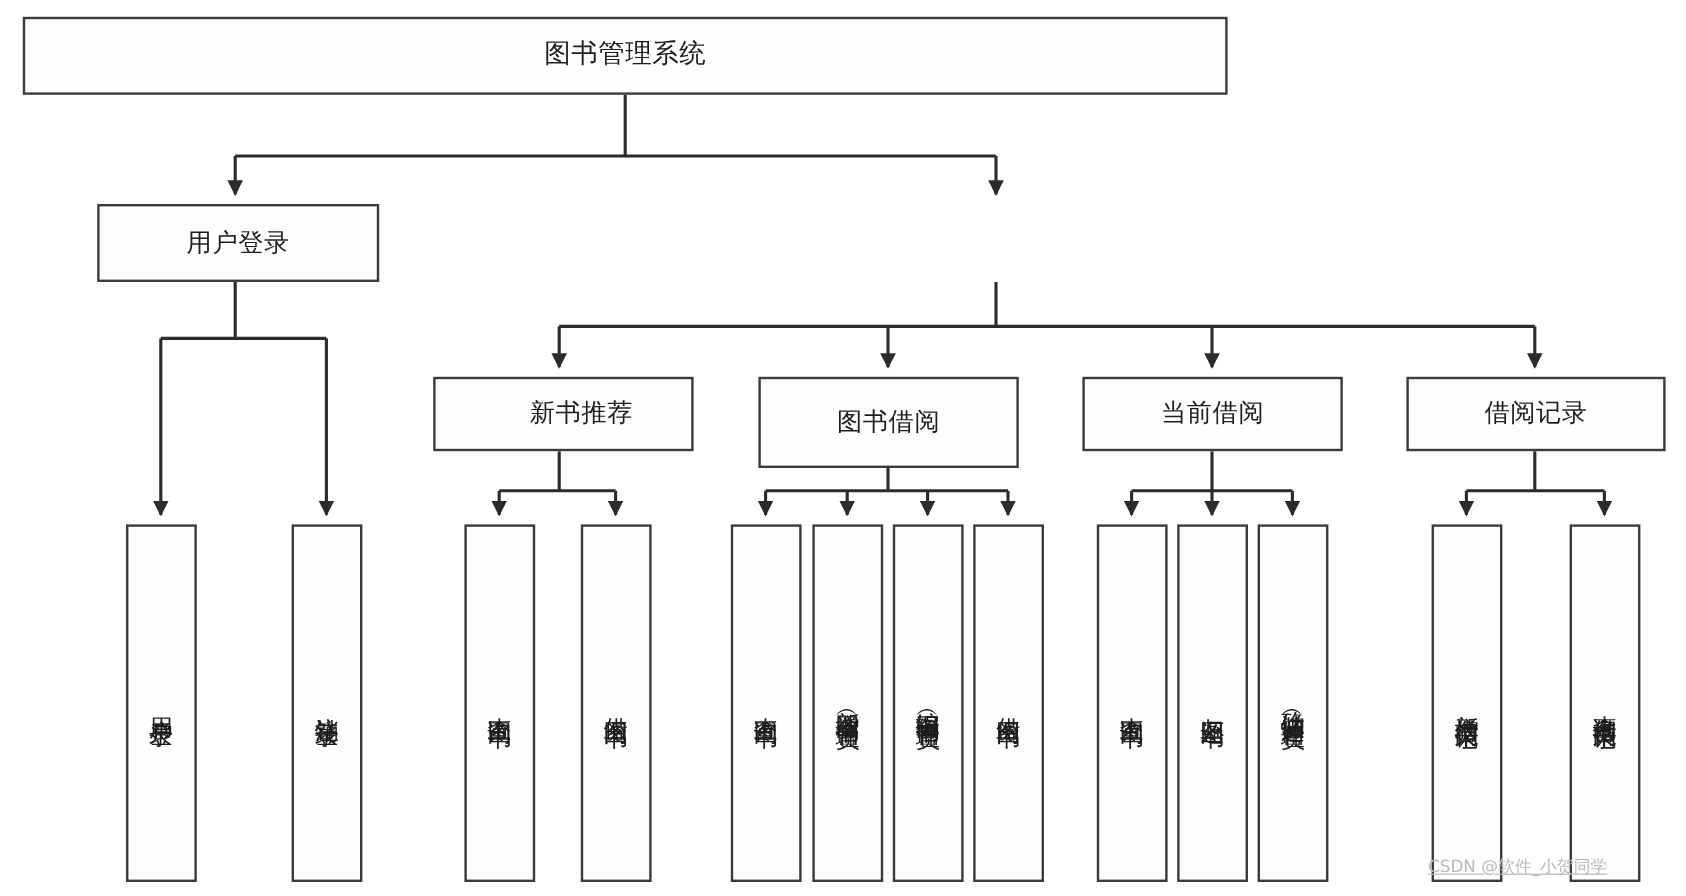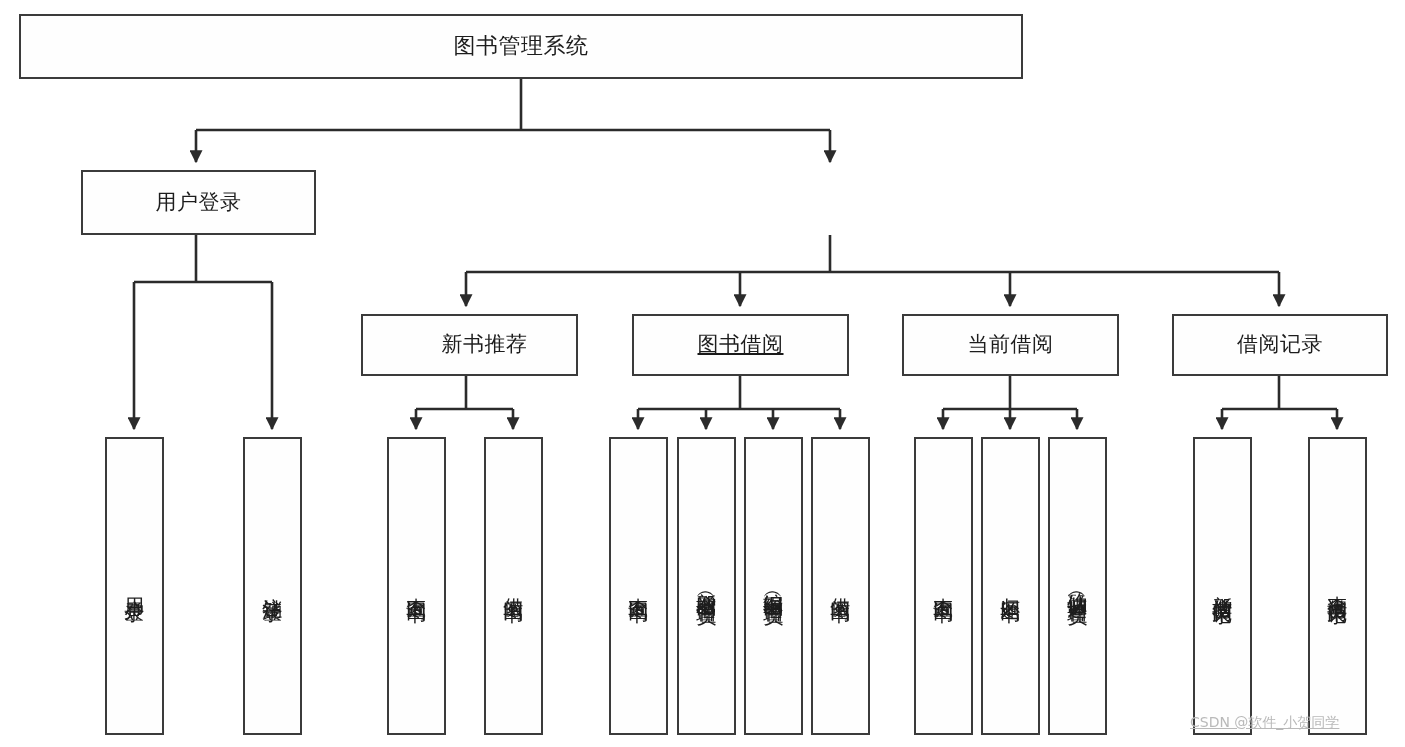--- a/index.html
+++ b/index.html
@@ -141,21 +141,21 @@
 
   <div class="node" style="left:81px; top:170px; width:235px; height:65px;">
     <span class="label">用户登录</span>
   </div>
 
 
   <div class="node" style="left:361px; top:314px; width:217px; height:62px;padding-left:30px;">
     <span class="label">新书推荐</span>
   </div>
 
-  <div class="node" style="left:632px; top:314px; width:217px; height:62px;text-decoration:underline;">
+  <div class="node" style="left:632px; top:314px; width:217px; height:76px;">
     <span class="label">图书借阅</span>
   </div>
 
   <div class="node" style="left:902px; top:314px; width:217px; height:62px;">
     <span class="label">当前借阅</span>
   </div>
 
   <div class="node" style="left:1172px; top:314px; width:216px; height:62px;">
     <span class="label">借阅记录</span>
   </div>

